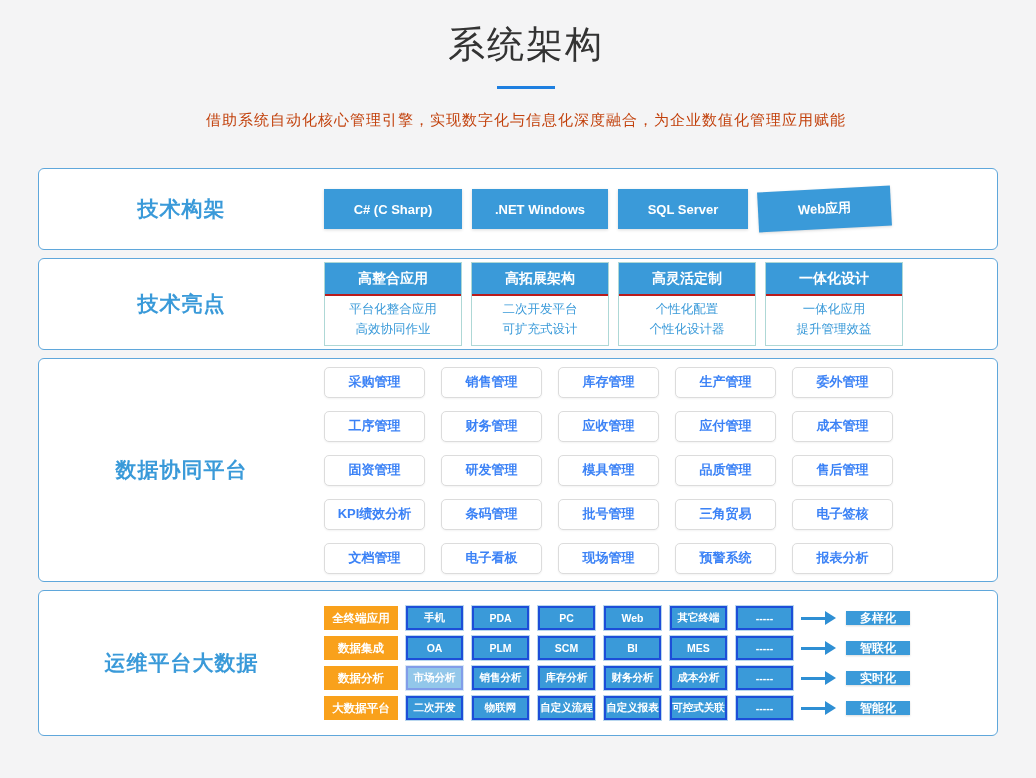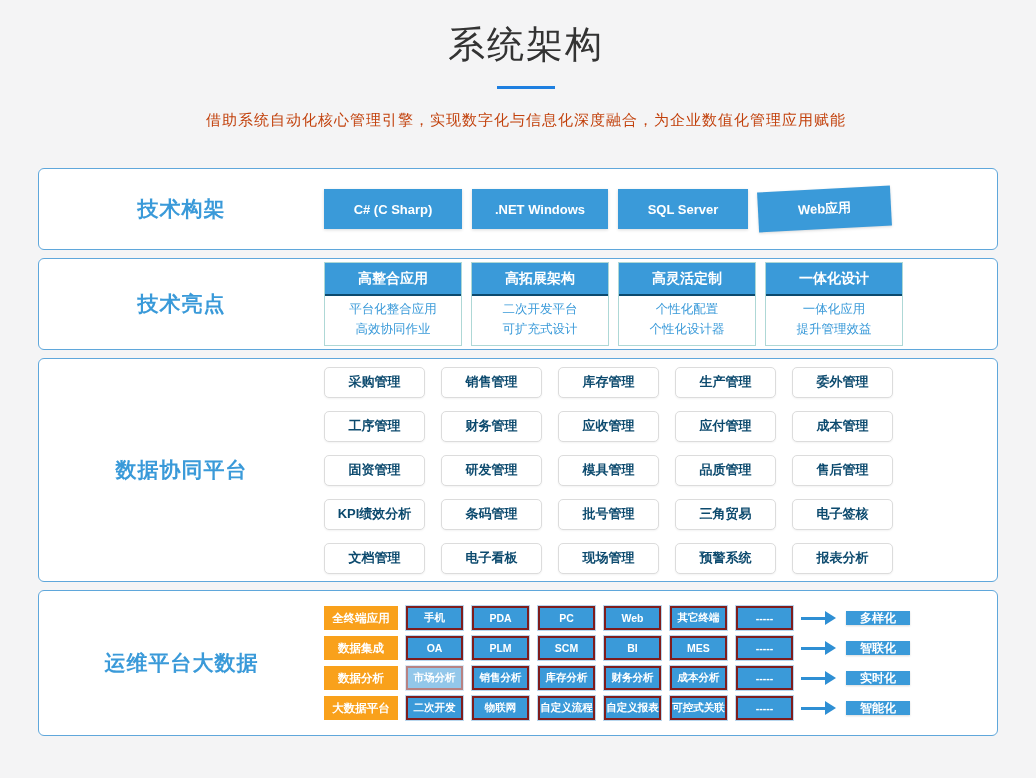--- a/index.html
+++ b/index.html
@@ -73,42 +73,42 @@
     border: 1px solid #aed8d6;
     background: #fff;
   }
   .hl-card-header {
     height: 33px;
     background: #3a9ad9;
     color: #fff;
     font-size: 14px;
     font-weight: bold;
     display: flex; align-items: center; justify-content: center;
-    border-bottom: 2px solid #0c4a6e;
+    border-bottom: 2px solid #b91c1c;
   }
   .hl-card-body {
     padding: 3px 0 6px;
     text-align: center;
     color: #3a9ad9;
     font-size: 12.5px;
     line-height: 20px;
   }
   
   .panel-modules { height: 224px; }
   .module-grid {
     display: grid;
     grid-template-columns: repeat(5, 101px);
     gap: 13px 16px;
   }
   .module-btn {
     height: 31px;
     background: #fff;
     border: 1px solid #dcdcdc;
     border-radius: 5px;
-    color: #0c4a6e;
+    color: #3b82f6;
     font-size: 13px;
     font-weight: bold;
     display: flex; align-items: center; justify-content: center;
     box-shadow: 0 1px 2px rgba(0,0,0,0.05);
     white-space: nowrap;
   }
   
   .panel-ops { height: 146px; }
   .ops-rows { display: flex; flex-direction: column; gap: 6px; }
   .ops-row { display: flex; align-items: center; gap: 8px; }
@@ -118,21 +118,21 @@
     color: #fff;
     font-size: 11.5px;
     font-weight: bold;
     display: flex; align-items: center; justify-content: center;
     white-space: nowrap;
   }
   .ops-items { display: flex; gap: 9px; }
   .ops-item {
     width: 57px; height: 24px;
     background: #3a9ad9;
-    border: 2px solid #7f1d1d;
+    border: 2px solid #1d4ed8;
     box-shadow: 0 0 0 1px #b9d7ee;
     color: #fff;
     font-size: 10.5px;
     font-weight: bold;
     display: flex; align-items: center; justify-content: center;
     white-space: nowrap;
     overflow: hidden;
   }
   .ops-item.faded { opacity: 0.55; }
   .arrow { display: flex; align-items: center; }

